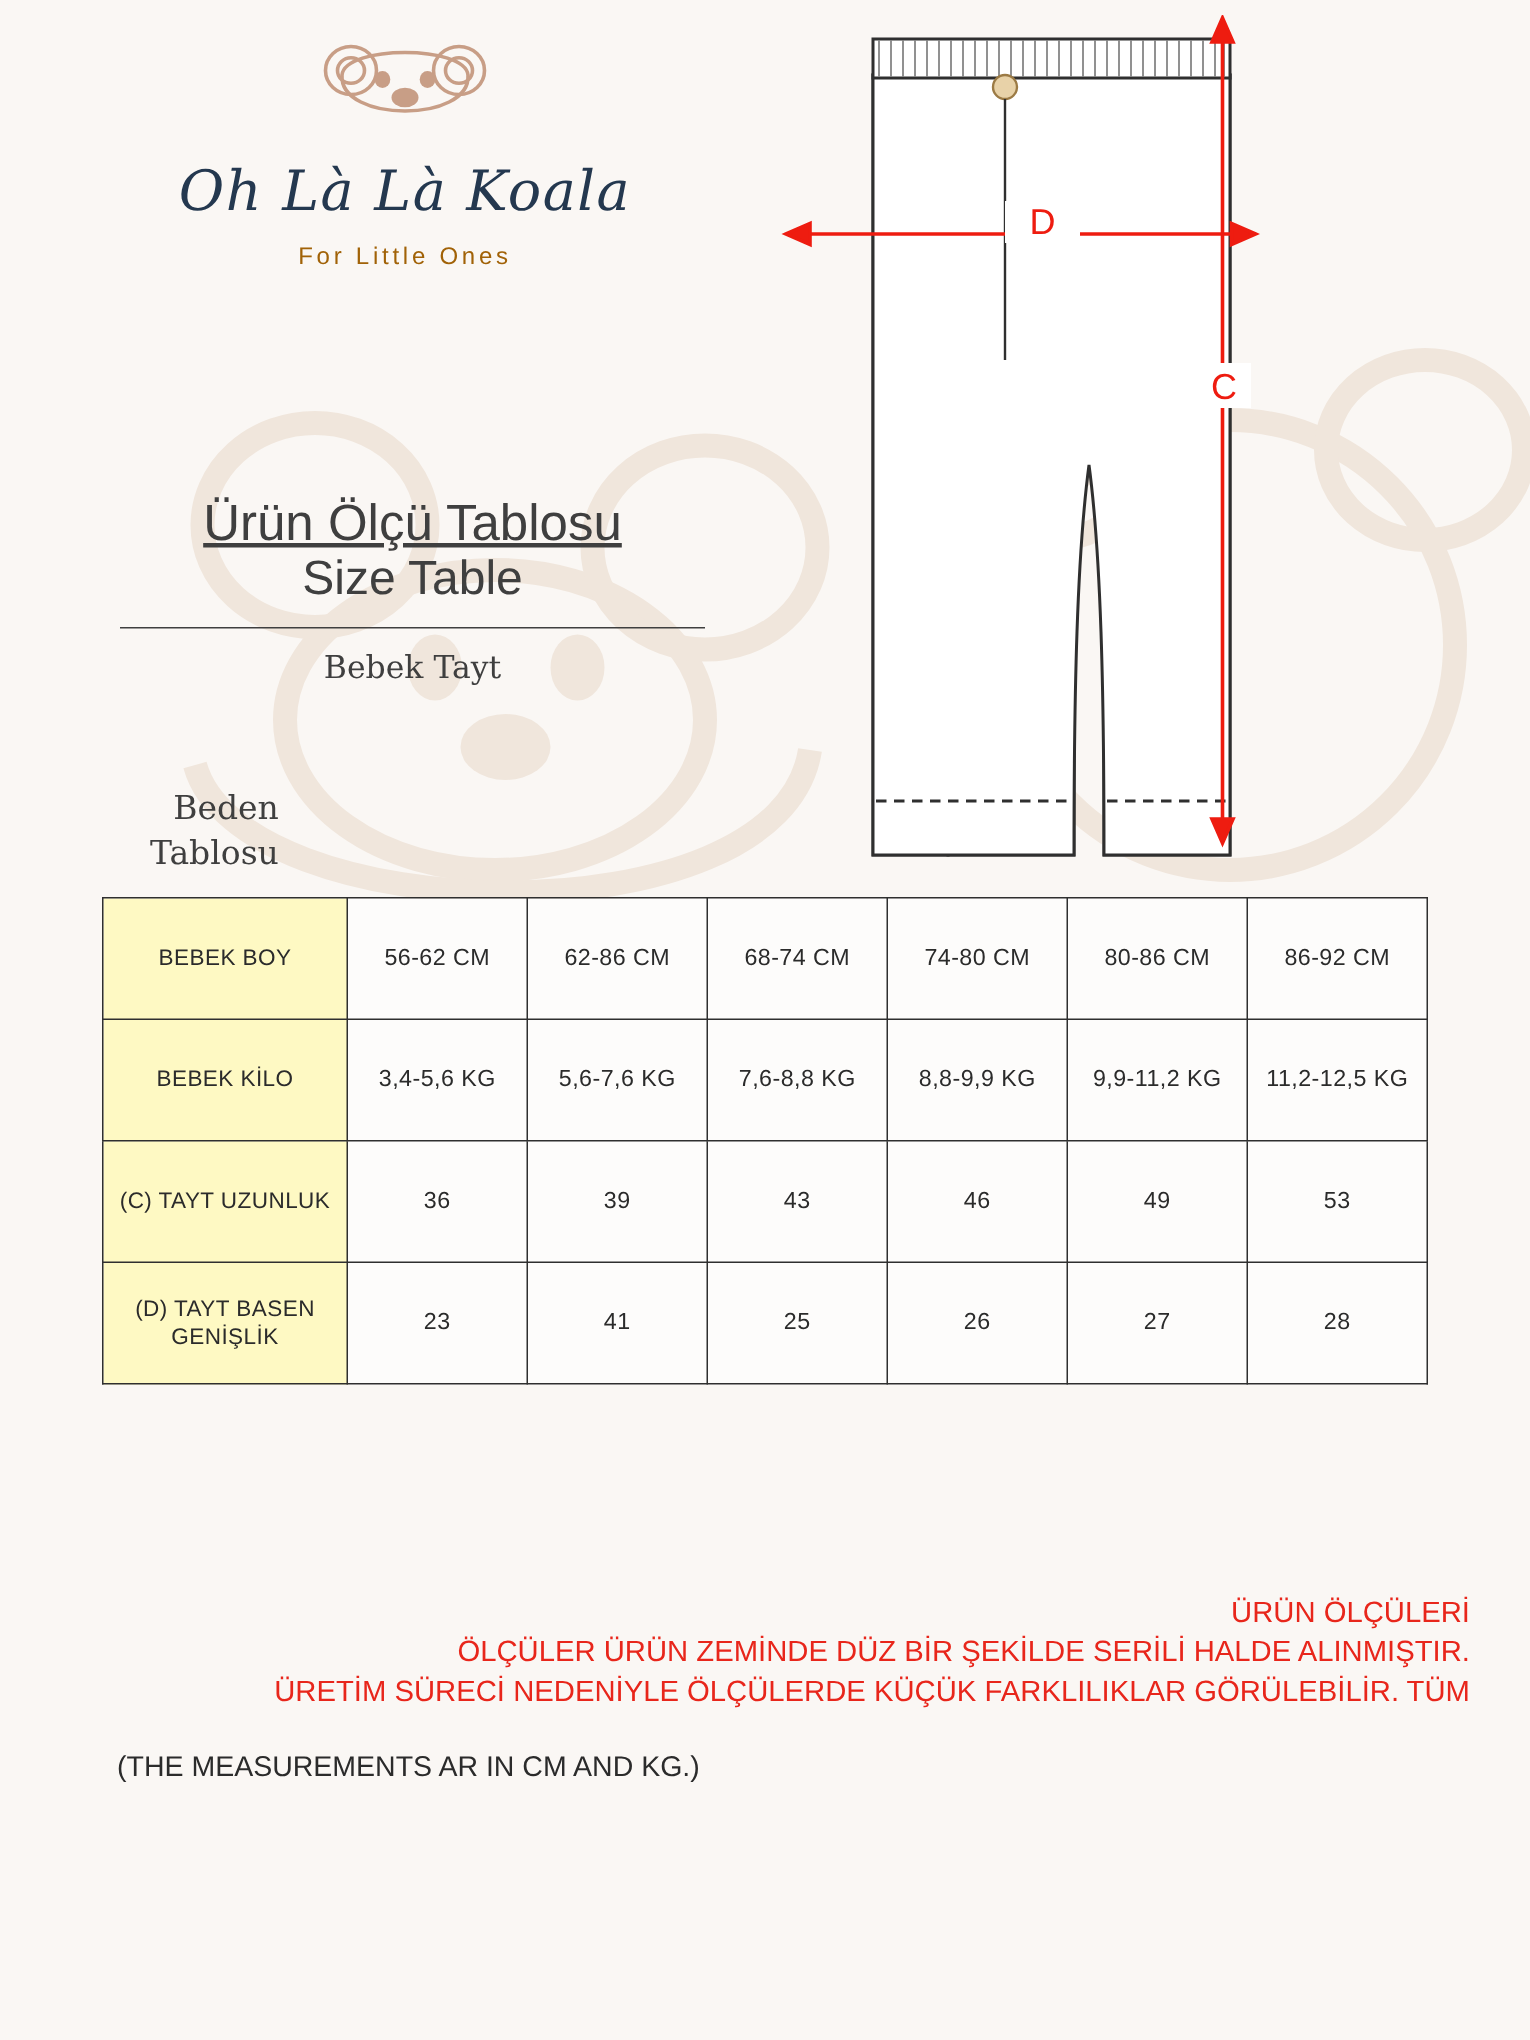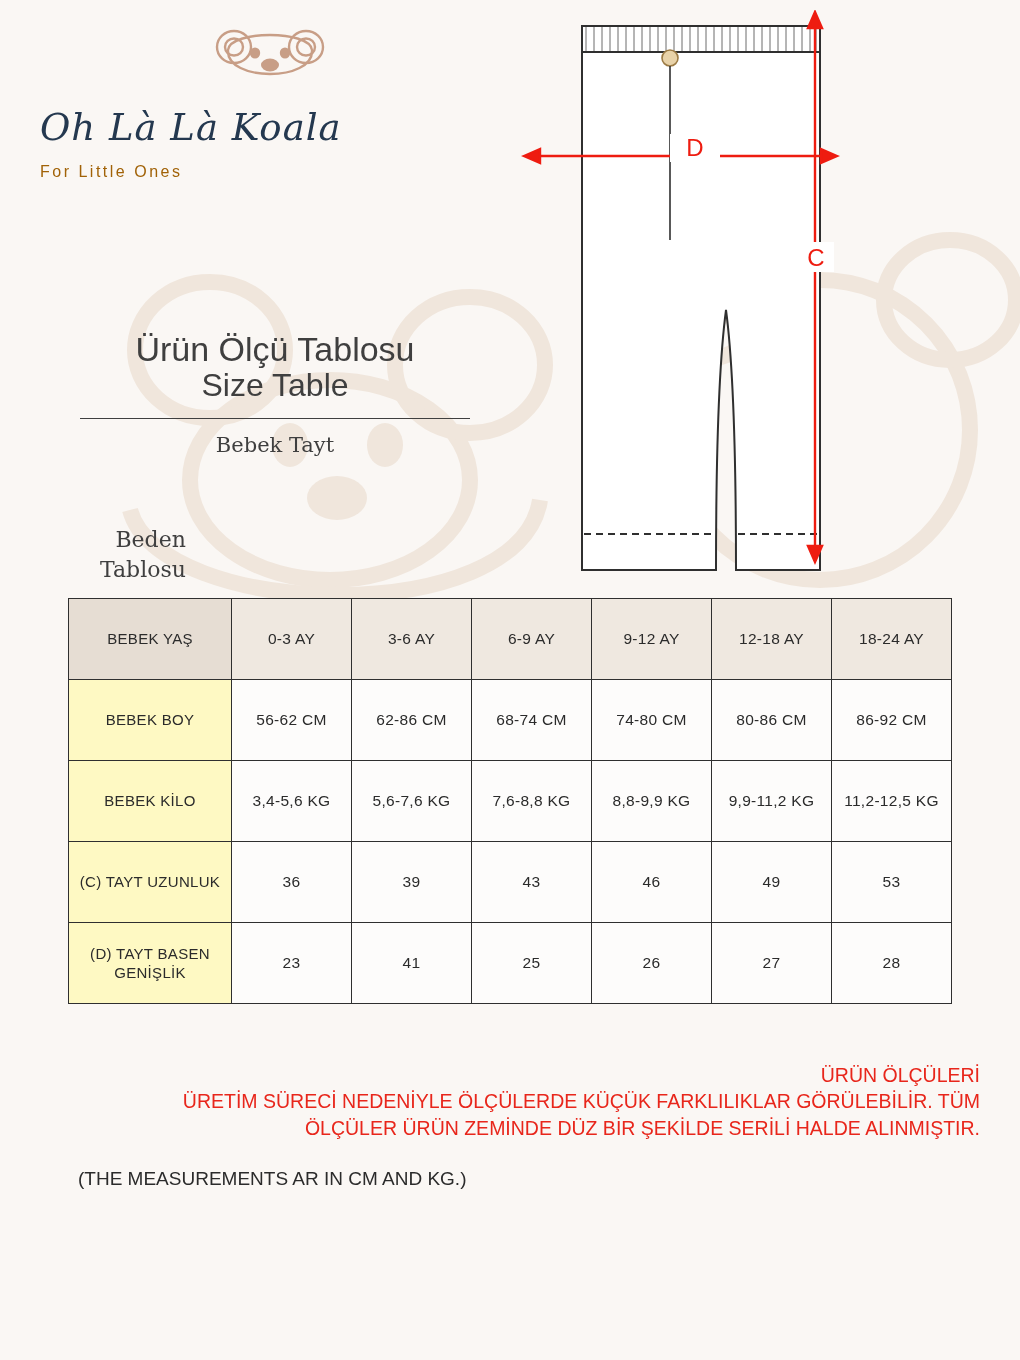--- a/index.html
+++ b/index.html
@@ -25,20 +25,21 @@
     pointer-events: none;
     z-index: 0;
   }
 
   
   .brand {
     position: absolute;
     left: 40px;
     top: 20px;
     width: 460px;
+    text-align: center;
     z-index: 2;
   }
   .brand-mark {
     height: 78px;
     display: flex;
     align-items: flex-end;
     justify-content: center;
   }
   .brand-name {
     font-family: "DejaVu Serif", serif;
@@ -64,20 +65,21 @@
     top: 330px;
     width: 470px;
     text-align: center;
     z-index: 2;
   }
   .title-main {
     font-family: "Liberation Sans", sans-serif;
     font-size: 34px;
     color: #3f3f3f;
     line-height: 1.12;
+    text-decoration: underline;
   }
   .title-sub {
     font-family: Liberation Sans, sans-serif;
     font-size: 32px;
     color: #3f3f3f;
     line-height: 1.12;
   }
   .title-rule {
     width: 390px;
     height: 1px;
@@ -288,29 +290,20 @@
       <polygon points="295,2 288,18 302,18"></polygon>
       <polygon points="295,552 288,536 302,536"></polygon>
     </g>
     <rect x="278" y="232" width="36" height="30" fill="#ffffff"></rect>
     <text x="296" y="256" fill="#ee1c10" font-family="Liberation Sans, sans-serif" font-size="24" text-anchor="middle">C</text>
   </svg>
 </div>
 
 <table class="size-table">
   <tbody>
-    <tr class="head">
-      <td class="rowhead">BEBEK YAŞ</td>
-      <td>0-3 AY</td>
-      <td>3-6 AY</td>
-      <td>6-9 AY</td>
-      <td>9-12 AY</td>
-      <td>12-18 AY</td>
-      <td>18-24 AY</td>
-    </tr>
     <tr>
       <td class="rowhead">BEBEK BOY</td>
       <td>56-62 CM</td>
       <td>62-86 CM</td>
       <td>68-74 CM</td>
       <td>74-80 CM</td>
       <td>80-86 CM</td>
       <td>86-92 CM</td>
     </tr>
     <tr>
@@ -338,16 +331,16 @@
       <td>25</td>
       <td>26</td>
       <td>27</td>
       <td>28</td>
     </tr>
   </tbody>
 </table>
 
 <div class="notice">
   <div>ÜRÜN ÖLÇÜLERİ</div>
+  <div>ÖLÇÜLER ÜRÜN ZEMİNDE DÜZ BİR ŞEKİLDE SERİLİ HALDE ALINMIŞTIR.</div>
   <div>ÜRETİM SÜRECİ NEDENİYLE ÖLÇÜLERDE KÜÇÜK FARKLILIKLAR GÖRÜLEBİLİR. TÜM</div>
-  <div>ÖLÇÜLER ÜRÜN ZEMİNDE DÜZ BİR ŞEKİLDE SERİLİ HALDE ALINMIŞTIR.</div>
 </div>
 <div class="note-en">(THE MEASUREMENTS AR IN CM AND KG.)</div>
 
 </body></html>

